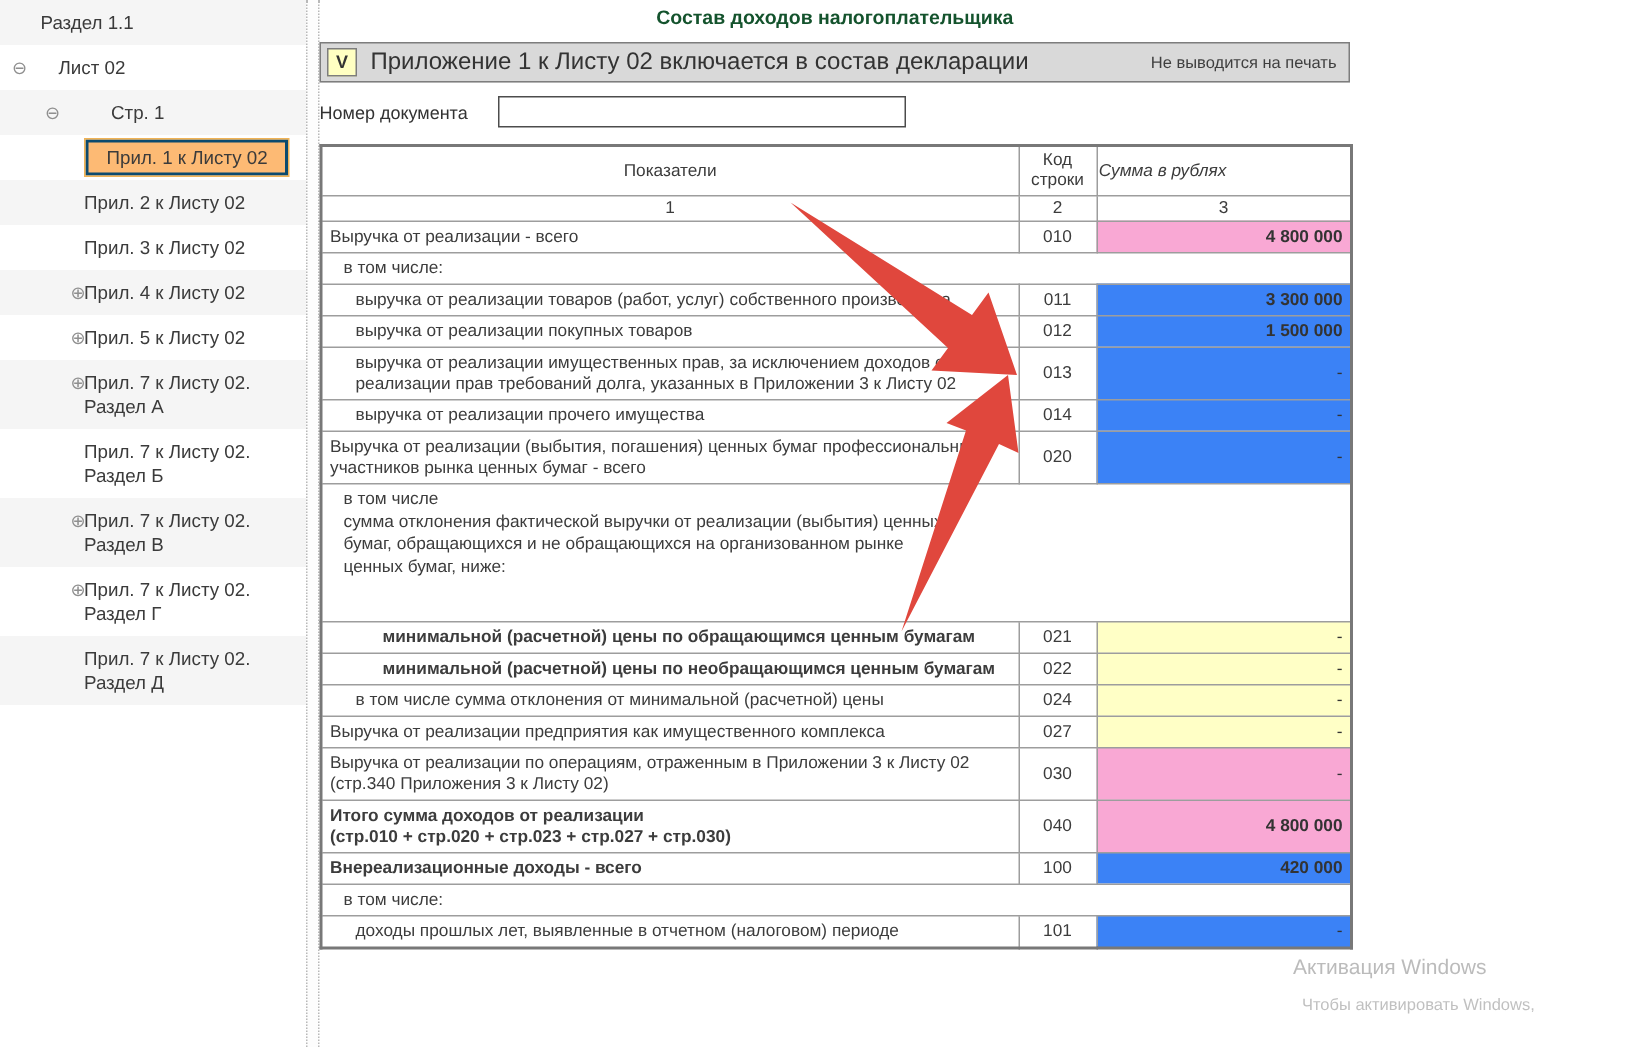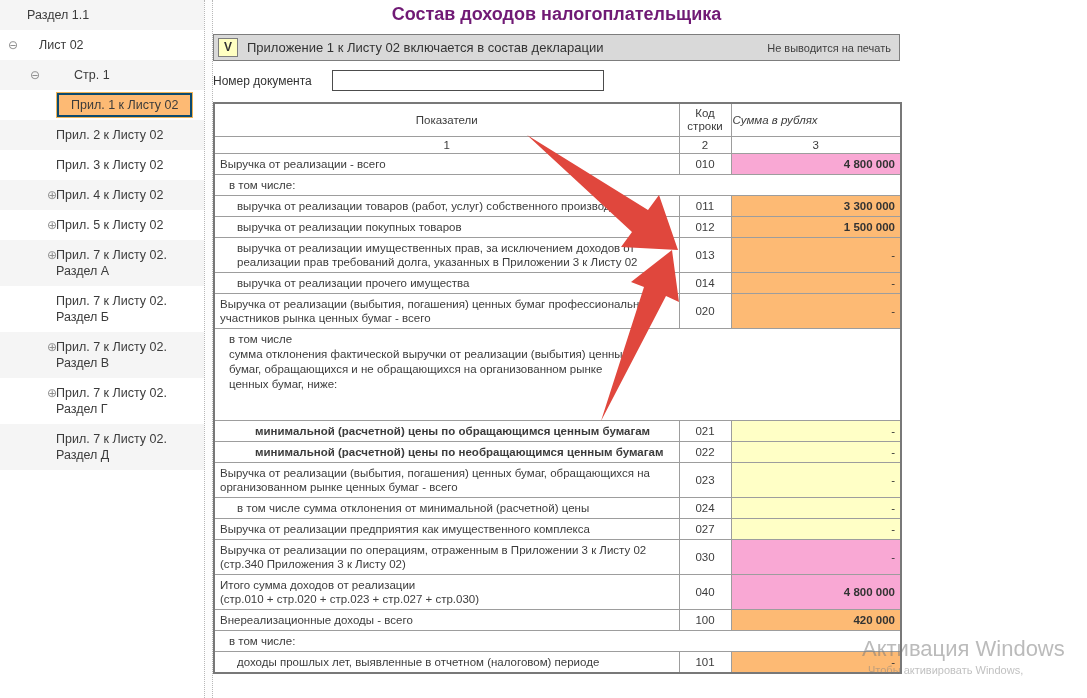--- a/index.html
+++ b/index.html
@@ -30,30 +30,30 @@
   }
   .lvl3.selected .tree-label{margin-left:55px;}
   
   .splitter{
     position:absolute;left:204px;top:0;width:7px;height:698px;
     border-left:1px dotted #b8b8b8;border-right:1px dotted #b8b8b8;background:#fdfdfd;
   }
   
   .main{position:absolute;left:213px;top:0;width:874px;height:698px;}
   .content{width:687px;}
-  .page-title{margin-top:4px;text-align:center;font-size:18px;font-weight:bold;color:#701a75;}
+  .page-title{margin-top:4px;text-align:center;font-size:13px;font-weight:bold;color:#14532d;}
   .toggle-bar{
     margin-top:9px;height:27px;background:#d9d9d9;border:1px solid #7d7d7d;
     display:flex;align-items:center;box-sizing:border-box;
   }
   .vbox{
     width:18px;height:17px;margin-left:4px;background:#ffffc2;border:1px solid #7d7d7d;
     font-size:12px;font-weight:bold;color:#333;text-align:center;line-height:17px;flex:none;
   }
-  .toggle-text{margin-left:9px;font-size:13px;color:#333;flex:1;}
+  .toggle-text{margin-left:9px;font-size:16px;color:#333;flex:1;}
   .print-note{margin-right:8px;font-size:11px;color:#3f3f3f;}
   .field-row{margin-top:18px;position:relative;height:21px;font-size:12px;color:#333;}
   .field-row .flabel{position:absolute;left:0;top:3px;}
   .code-box{
     position:absolute;left:215px;top:-1px;width:32px;height:19px;border:1px solid #4c4c4c;
     text-align:center;line-height:19px;font-weight:bold;font-size:12px;background:#fff;
   }
   .field-row.docnum{margin-top:10px;}
   .doc-input{
     position:absolute;left:119px;top:-1px;width:264px;height:19px;border:1px solid #4c4c4c;
@@ -68,30 +68,30 @@
   th.h-ind{width:465px;font-weight:normal;text-align:center;padding:3px;height:33px;}
   th.h-code{width:52px;font-weight:normal;text-align:center;white-space:pre-line;line-height:13px;}
   th.h-amt{width:170px;font-weight:normal;text-align:left;font-style:italic;}
   tr.nums td{text-align:center;height:17px;padding:1px;color:#3c3c3c;}
   td.lbl{padding:3px 4px;line-height:14px;white-space:pre-line;color:#3c3c3c;}
   td.lbl.ind0{padding-left:5px;}
   td.lbl.ind1{padding-left:14px;}
   td.lbl.ind2{padding-left:22px;}
   td.lbl.ind3{padding-left:40px;font-weight:bold;}
   td.lbl.tall{padding-bottom:28px;line-height:15px;}
-  td.lbl.b{font-weight:normal;}
+  td.lbl.b{font-weight:bold;}
   td.code{text-align:center;color:#3c3c3c;}
   td.val{text-align:right;padding:3px 5px;color:#333;}
   td.val.b{font-weight:bold;}
   td.green-dark{background:#f9a8d4;}
-  td.green-light{background:#fdba74;}
+  td.green-light{background:#3b82f6;}
   td.yellow{background:#ffffc6;border-color:#b9b98f;}
   
   .arrows{position:absolute;left:0;top:0;width:1087px;height:698px;pointer-events:none;}
-  .wm1{position:absolute;left:862px;top:636px;font-size:22px;color:rgba(120,120,120,0.5);white-space:nowrap;}
+  .wm1{position:absolute;left:862px;top:636px;font-size:14px;color:rgba(120,120,120,0.5);white-space:nowrap;}
   .wm2{position:absolute;left:868px;top:664px;font-size:11px;color:rgba(130,130,130,0.5);white-space:nowrap;}
 </style>
 </head>
 <body>
 
 <div class="sidebar">
   <div>
       <div class="tree-row lvl0"><span class="tree-label">Раздел 1.1</span></div>
       <div class="tree-row lvl1"><span class="tree-toggle">⊖</span><span class="tree-label">Лист 02</span></div>
       <div class="tree-row lvl2"><span class="tree-toggle">⊖</span><span class="tree-label">Стр. 1</span></div>
@@ -189,25 +189,20 @@
             <td class="lbl ind3">минимальной (расчетной) цены по обращающимся ценным бумагам</td>
             <td class="code">021</td>
             <td class="val yellow">-</td>
           </tr>
           <tr>
             <td class="lbl ind3">минимальной (расчетной) цены по необращающимся ценным бумагам</td>
             <td class="code">022</td>
             <td class="val yellow">-</td>
           </tr>
           <tr>
-            <td class="lbl ind0">Выручка от реализации (выбытия, погашения) ценных бумаг, обращающихся на организованном рынке ценных бумаг - всего</td>
-            <td class="code">023</td>
-            <td class="val yellow">-</td>
-          </tr>
-          <tr>
             <td class="lbl ind2">в том числе сумма отклонения от минимальной (расчетной) цены</td>
             <td class="code">024</td>
             <td class="val yellow">-</td>
           </tr>
           <tr>
             <td class="lbl ind0">Выручка от реализации предприятия как имущественного комплекса</td>
             <td class="code">027</td>
             <td class="val yellow">-</td>
           </tr>
           <tr>

